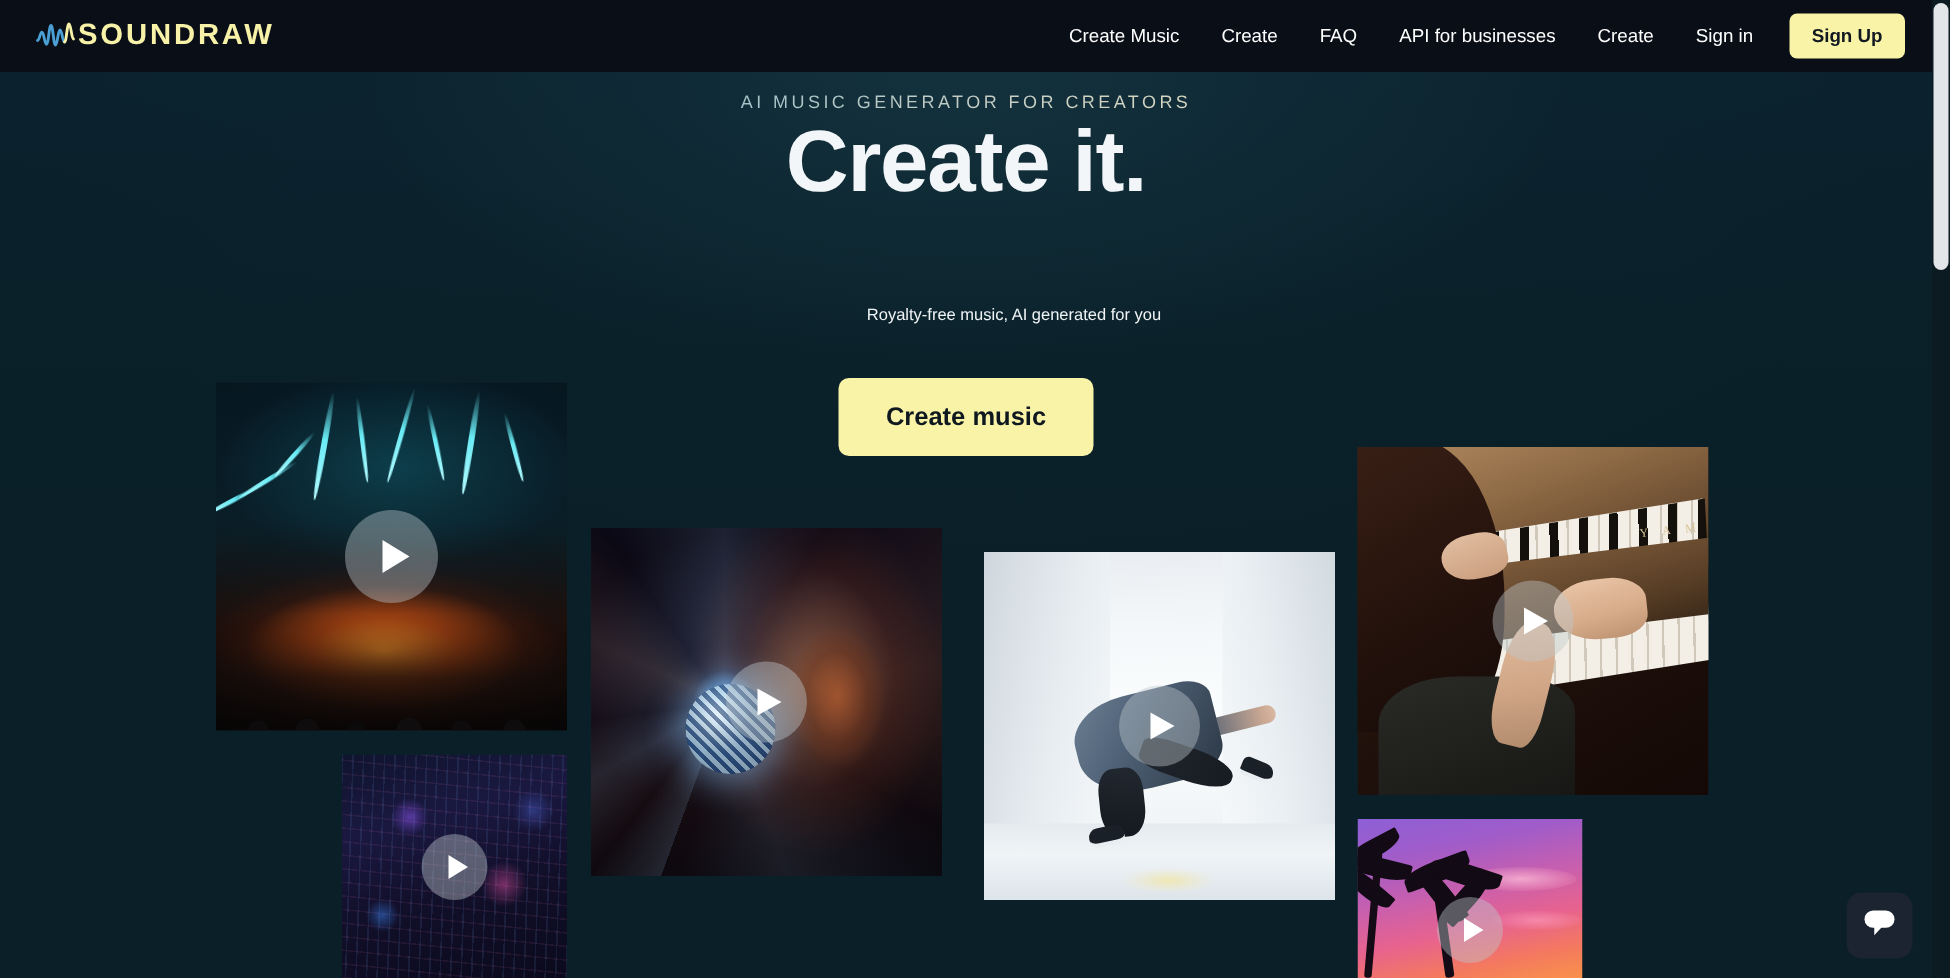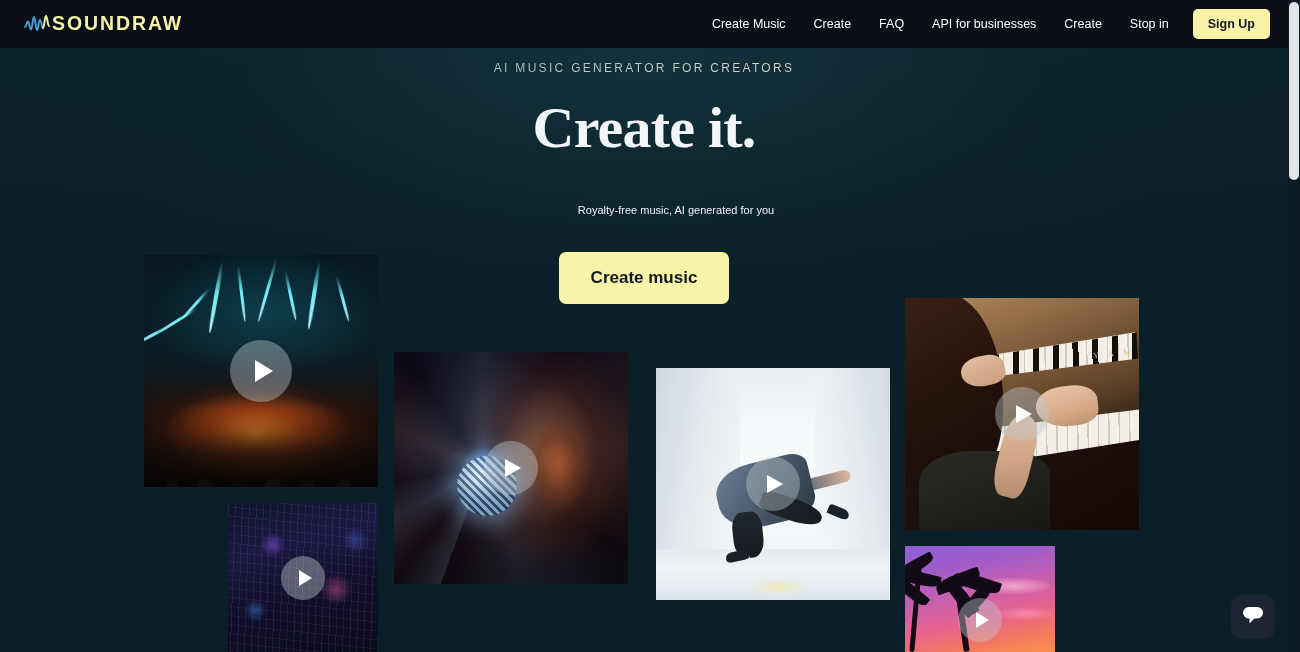--- a/index.html
+++ b/index.html
@@ -49,21 +49,21 @@
     font-size:12px; letter-spacing:2.3px; font-weight:500;
     background:linear-gradient(90deg,#4a9fc4 0%,#7fb6cf 22%,#c9cfc4 52%,#efe8c0 78%,#f3ecc5 100%);
     -webkit-background-clip:text; background-clip:text;
     -webkit-text-fill-color:transparent; color:#bcc9c4;
   }
   .headline {
     position:absolute; top:79px; left:0; width:1288px; text-align:center;
     font-size:58px; font-weight:bold; color:#f2f6f8; line-height:1.0;
     letter-spacing:-0.8px;
   }
-  .headline .l2 { display:block; margin-top:20px;font-family:Liberation Serif, serif; }
+  .headline .l2 { display:block; margin-top:0; }
   .subtitle {
     position:absolute; top:204px; left:16px; width:1288px; text-align:center;
     font-size:11px; color:#f0f4f6; font-weight:500;padding-left:32px;
   }
   .cta-wrap { position:absolute; top:252px; left:0; width:1288px; text-align:center; }
   .cta-btn {
     background:#f9f3a8; color:#10181f; font-size:17px; font-weight:bold;
     border:none; border-radius:7px; padding:16px 32px; cursor:pointer;
   }
 
@@ -291,21 +291,21 @@
       </span>
       <span class="logo-text">SOUNDRAW</span>
     </div>
 
     <nav class="nav">
       <a class="nav-item">Create Music</a>
       <a class="nav-item">Create</a>
       <a class="nav-item">FAQ</a>
       <a class="nav-item">API for businesses</a>
       <a class="nav-item">Create</a>
-      <a class="nav-item">Stop in</a>
+      <a class="nav-item">Sign in</a>
       <button class="signup-btn">Sign Up</button>
     </nav>
   </div>
 
   <div class="eyebrow">AI MUSIC GENERATOR FOR CREATORS</div>
 
   <h1 class="headline">
     <span class="l2">Create it.</span>
   </h1>
 

